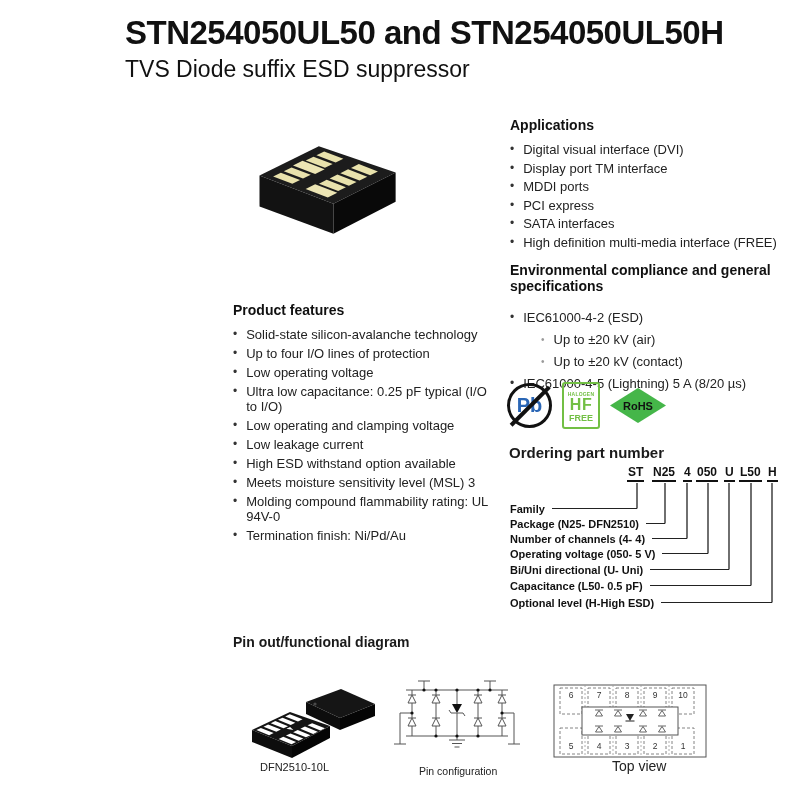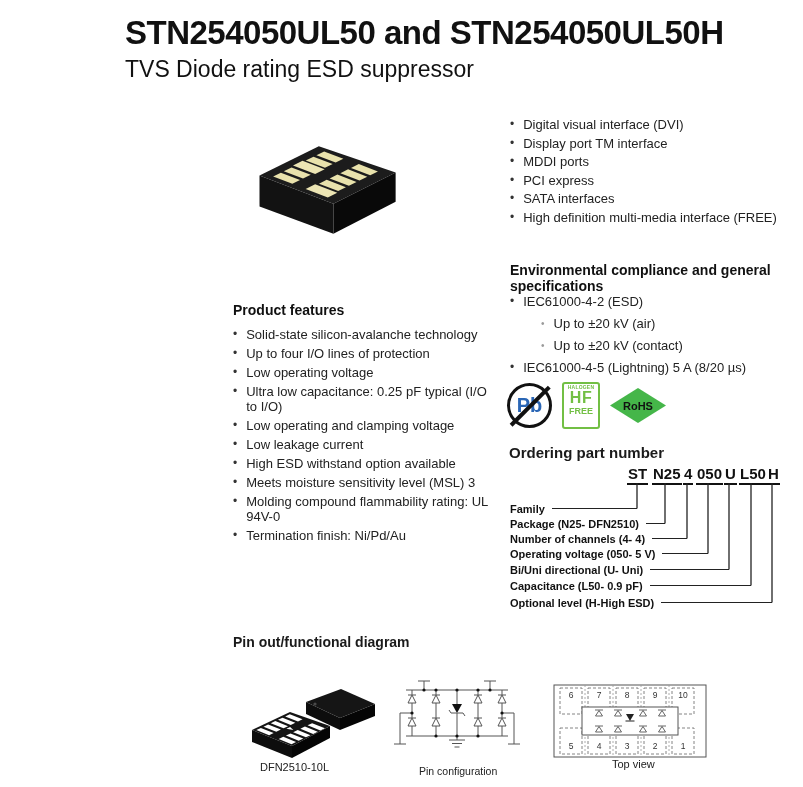--- a/index.html
+++ b/index.html
@@ -11,76 +11,77 @@
 
   .section-h { font-size:14px; font-weight:700; color:#111; margin-bottom:9px; }
 
   .col-list { list-style:none; }
   .col-list li { display:flex; gap:9px; font-size:13px; line-height:15px; margin-bottom:4px; color:#222; }
   .col-list .blt { color:#333; font-size:12px; line-height:15px; }
   .apps-col { position:absolute; left:510px; top:117px; width:282px; }
   .apps-col li { margin-bottom:3.5px; }
   .feat-col { position:absolute; left:233px; top:270px; width:268px;margin-top:32px; }
   .env-col { position:absolute; left:510px; top:262px; width:278px; }
-  .env-col .section-h { line-height:16px; margin-bottom:0; }
+  .env-col .section-h { line-height:16px; margin-bottom:16px; }
   .env-col li.sub { margin-left:31px; }
   .env-col li.sub .blt { color:#9a9a9a; font-size:10px; }
 
   
   .badges { position:absolute; left:507px; top:382px; display:flex; align-items:center; gap:10px; }
   .pb-badge { position:relative; width:45px; height:45px; border:3px solid #111; border-radius:50%; display:flex; align-items:center; justify-content:center; }
   .pb-badge span { color:#2a66b5; font-weight:700; font-size:20px; }
   .pb-badge .slash { position:absolute; left:50%; top:50%; width:54px; height:3.5px; background:#111; transform:translate(-50%,-50%) rotate(-45deg); }
-  .hf-badge { width:38px; height:47px; border:2px solid #72bf44; border-radius:3px; color:#72bf44; text-align:center; font-weight:700; padding-top:0; }
+  .hf-badge { width:38px; height:47px; border:2px solid #72bf44; border-radius:3px; color:#72bf44; text-align:center; font-weight:700; padding-top:7px; }
   .hf-badge .hf-top { font-size:5px; letter-spacing:.2px; line-height:6px; }
   .hf-badge .hf-main { font-size:16px; line-height:16px; letter-spacing:.5px; }
   .hf-badge .hf-bot { font-size:9px; line-height:10px; }
   .rohs-badge { width:56px; height:35px; background:#45b649; clip-path:polygon(50% 0,100% 50%,50% 100%,0 50%); display:flex; align-items:center; justify-content:center; }
   .rohs-badge span { font-size:11px; font-weight:700; color:#111; }
 
   
   .ordering { position:absolute; left:505px; top:440px; width:298px; height:185px; }
   .ordering .oh { position:absolute; left:4px; top:4px; font-size:15px; font-weight:700; }
-  .seg { position:absolute; top:25px; font-size:15px; font-weight:700; color:#111; border-bottom:2px solid #111; padding:0 1px 1px 1px; }
+  .seg { position:absolute; top:25px; font-size:12px; font-weight:700; color:#111; border-bottom:2px solid #111; padding:0 1px 1px 1px; }
   .ord-row { position:absolute; left:5px; height:13px; display:flex; align-items:center; font-size:11px; font-weight:700; color:#111; white-space:nowrap; }
   .ord-row .ln { flex:1; min-width:8px; border-top:1.3px solid #222; margin-left:7px; }
   .ord-svg { position:absolute; left:0; top:0; }
 
   
   .pin-h { position:absolute; left:233px; top:634px; font-size:14px; font-weight:700; }
   .fig-label { position:absolute; font-size:12px; color:#222; }
   svg text { font-family:"Liberation Sans", sans-serif; }
 </style>
 </head>
 <body>
 
 <div class="page">
 
   <div class="title">STN254050UL50 and STN254050UL50H</div>
-  <div class="subtitle">TVS Diode rating ESD suppressor</div>
+  <div class="subtitle">TVS Diode suffix ESD suppressor</div>
 
   <svg style="position:absolute;left:243px;top:138px;" width="175" height="108" viewBox="0 0 180 110">
     <polygon points="17,38 78,8 157,35 93,67" fill="#1c1c1c"></polygon>
     <polygon points="17,38 93,67 93,98 17,70" fill="#121212"></polygon>
     <polygon points="93,67 157,35 157,65 93,98" fill="#090909"></polygon>
     <g transform="matrix(61,-30,76,29,17,38)">
       <rect x="0.08" y="0.12" width="0.13" height="0.26" fill="#e9e2ac"></rect>
       <rect x="0.26" y="0.12" width="0.13" height="0.26" fill="#e9e2ac"></rect>
       <rect x="0.44" y="0.10" width="0.16" height="0.30" fill="#ece5b4"></rect>
       <rect x="0.63" y="0.12" width="0.13" height="0.26" fill="#e9e2ac"></rect>
       <rect x="0.81" y="0.12" width="0.13" height="0.26" fill="#e9e2ac"></rect>
       <rect x="0.08" y="0.56" width="0.16" height="0.30" fill="#ece5b4"></rect>
       <rect x="0.28" y="0.58" width="0.13" height="0.26" fill="#e9e2ac"></rect>
       <rect x="0.46" y="0.58" width="0.13" height="0.26" fill="#e9e2ac"></rect>
       <rect x="0.64" y="0.58" width="0.13" height="0.26" fill="#e9e2ac"></rect>
       <rect x="0.82" y="0.58" width="0.13" height="0.26" fill="#e9e2ac"></rect>
     </g>
   </svg>
 
   <div class="apps-col">
+    <div class="section-h">Applications</div>
     <ul class="col-list">
       <li>
           <span class="blt">•</span>
           <span>Digital visual interface (DVI)</span>
         </li>
       <li>
           <span class="blt">•</span>
           <span>Display port TM interface</span>
         </li>
       <li>
@@ -222,21 +223,21 @@
       </div>
     <div class="ord-row" style="top:107px; width:198px">
         <span>Operating voltage (050- 5 V)</span>
         <div class="ln"></div>
       </div>
     <div class="ord-row" style="top:123px; width:219px">
         <span>Bi/Uni directional (U- Uni)</span>
         <div class="ln"></div>
       </div>
     <div class="ord-row" style="top:139px; width:241px">
-        <span>Capacitance (L50- 0.9 pF)</span>
+        <span>Capacitance (L50- 0.5 pF)</span>
         <div class="ln"></div>
       </div>
     <div class="ord-row" style="top:156px; width:262px">
         <span>Optional level (H-High  ESD)</span>
         <div class="ln"></div>
       </div>
   </div>
 
   <div class="pin-h">Pin out/functional diagram</div>
 
@@ -390,15 +391,15 @@
       <text x="75" y="15">8</text>
       <text x="103" y="15">9</text>
       <text x="131" y="15">10</text>
       <text x="19" y="66">5</text>
       <text x="47" y="66">4</text>
       <text x="75" y="66">3</text>
       <text x="103" y="66">2</text>
       <text x="131" y="66">1</text>
     </g>
   </svg>
-  <div class="fig-label" style="left:612px;top:758px;font-size:11px">Top view</div>
+  <div class="fig-label" style="left:612px;top:758px;font-size:14px">Top view</div>
 
 </div>
 
 </body></html>

